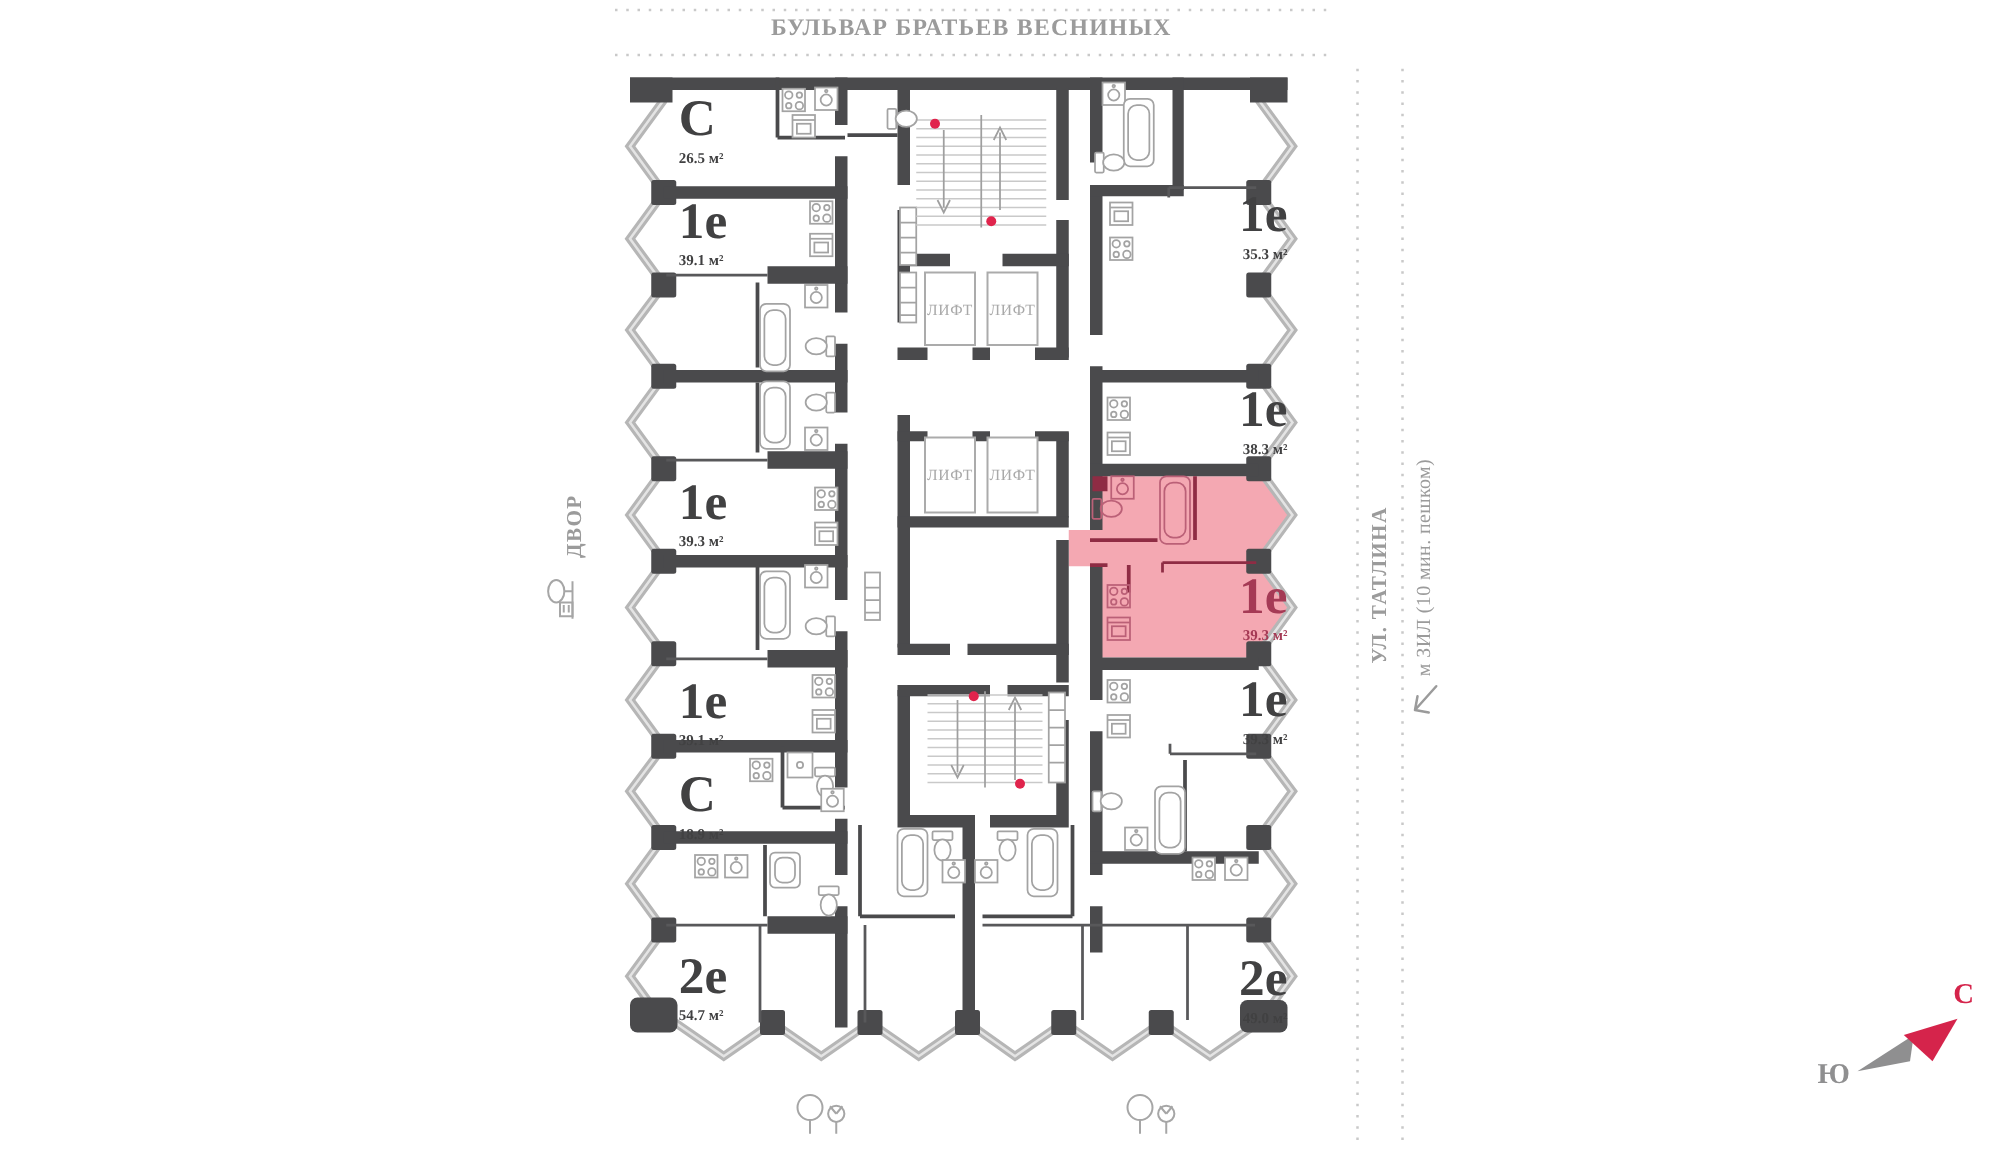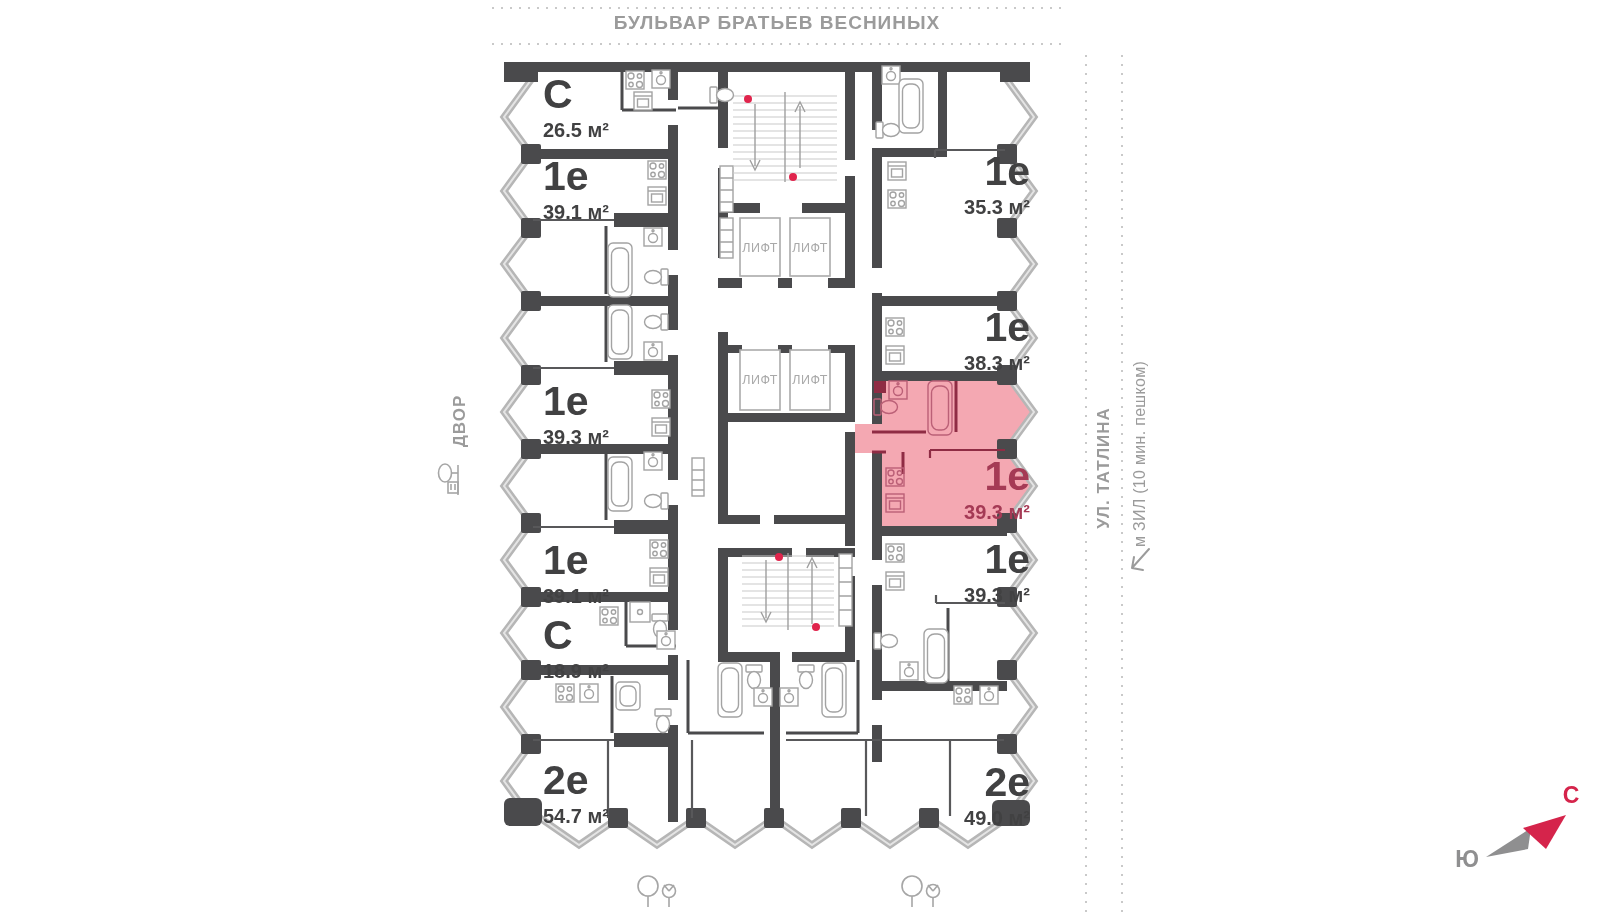--- a/index.html
+++ b/index.html
@@ -1,17 +1,17 @@
 <!DOCTYPE html>
 <html><head>
 <meta charset="utf-8">
 <style>
   html,body{margin:0;padding:0;background:#fff;}
   #stage{position:relative;width:1600px;height:920px;background:#fff;overflow:hidden;
-         font-family:Liberation Sans, sans-serif;}
+         font-family:Liberation Serif, serif;}
   svg{position:absolute;left:0;top:0;}
   
   .wall{fill:#4a4a4c;}
   .band{stroke:#b6b6b6;stroke-width:7;fill:none;}
   .band2{stroke:#e4e4e4;stroke-width:2;fill:none;}
   .thin{stroke:#4a4a4c;stroke-width:3;fill:none;}
   .win{stroke:#58585a;stroke-width:2.2;fill:none;}
   .fx{stroke:#a3a3a3;stroke-width:1.4;fill:#fff;}
   .lift{stroke:#ababab;stroke-width:1.6;fill:#fff;}
   .tread{stroke:#c9c9c9;stroke-width:1.1;fill:none;}
@@ -26,21 +26,21 @@
   .tree{stroke:#a6a6a6;stroke-width:1.6;fill:#fff;}
   .garr{stroke:#9b9b9b;stroke-width:2;fill:none;stroke-linecap:round;}
   
   .street{position:absolute;color:#9b9b9b;font-weight:700;font-size:19px;
           letter-spacing:1px;white-space:nowrap;}
   .vert{display:flex;align-items:center;justify-content:center;transform:rotate(-90deg);
         transform-origin:center;}
   .small{font-size:16px;}
   .apt{position:absolute;color:#414142;line-height:1;}
   .apt .t{font-size:41px;font-weight:700;}
-  .apt .a{font-size:20px;font-weight:700;margin-top:5px;}
+  .apt .a{font-size:12px;font-weight:700;margin-top:5px;}
   .apt.right{text-align:right;}
   .apt.hl{color:#a53a55;}
   .liftlbl{position:absolute;width:48px;text-align:center;font-size:12.5px;
            color:#a9a9a9;letter-spacing:.5px;}
   .cletter{position:absolute;font-size:23px;font-weight:700;width:30px;text-align:center;}
   .cn{color:#d5244b;}
   .cs{color:#8f8f90;}
 </style>
 </head>
 <body>

